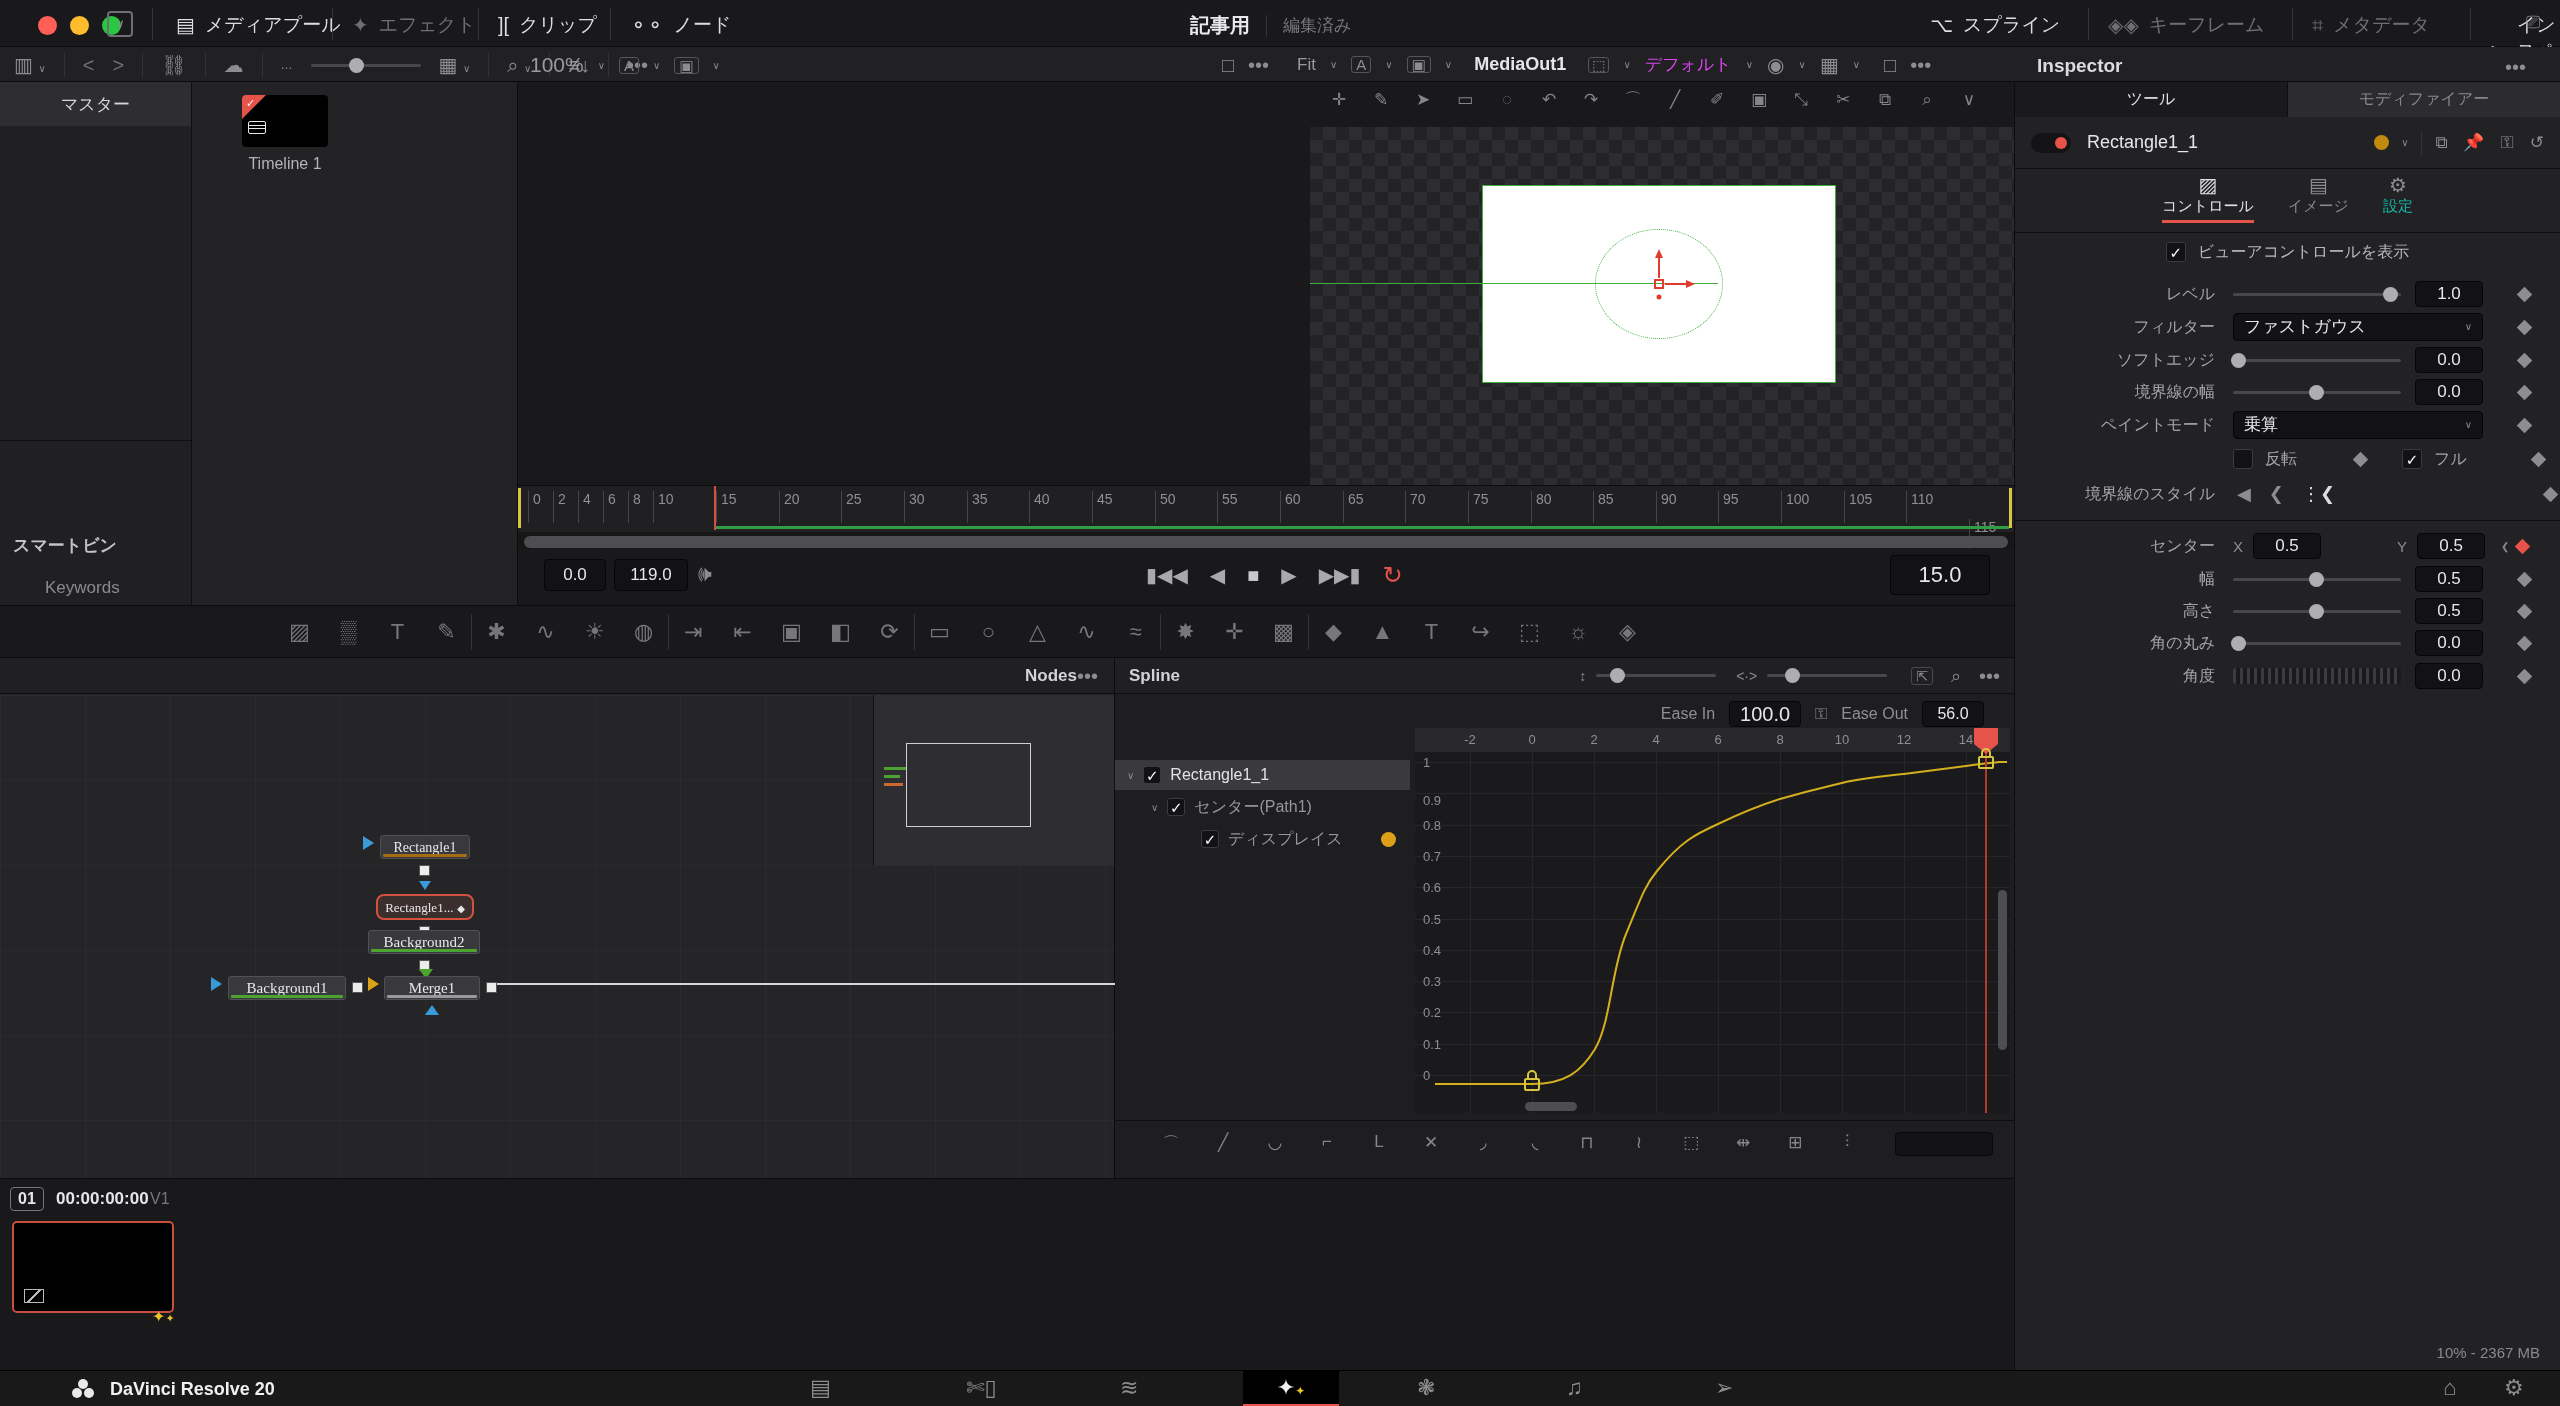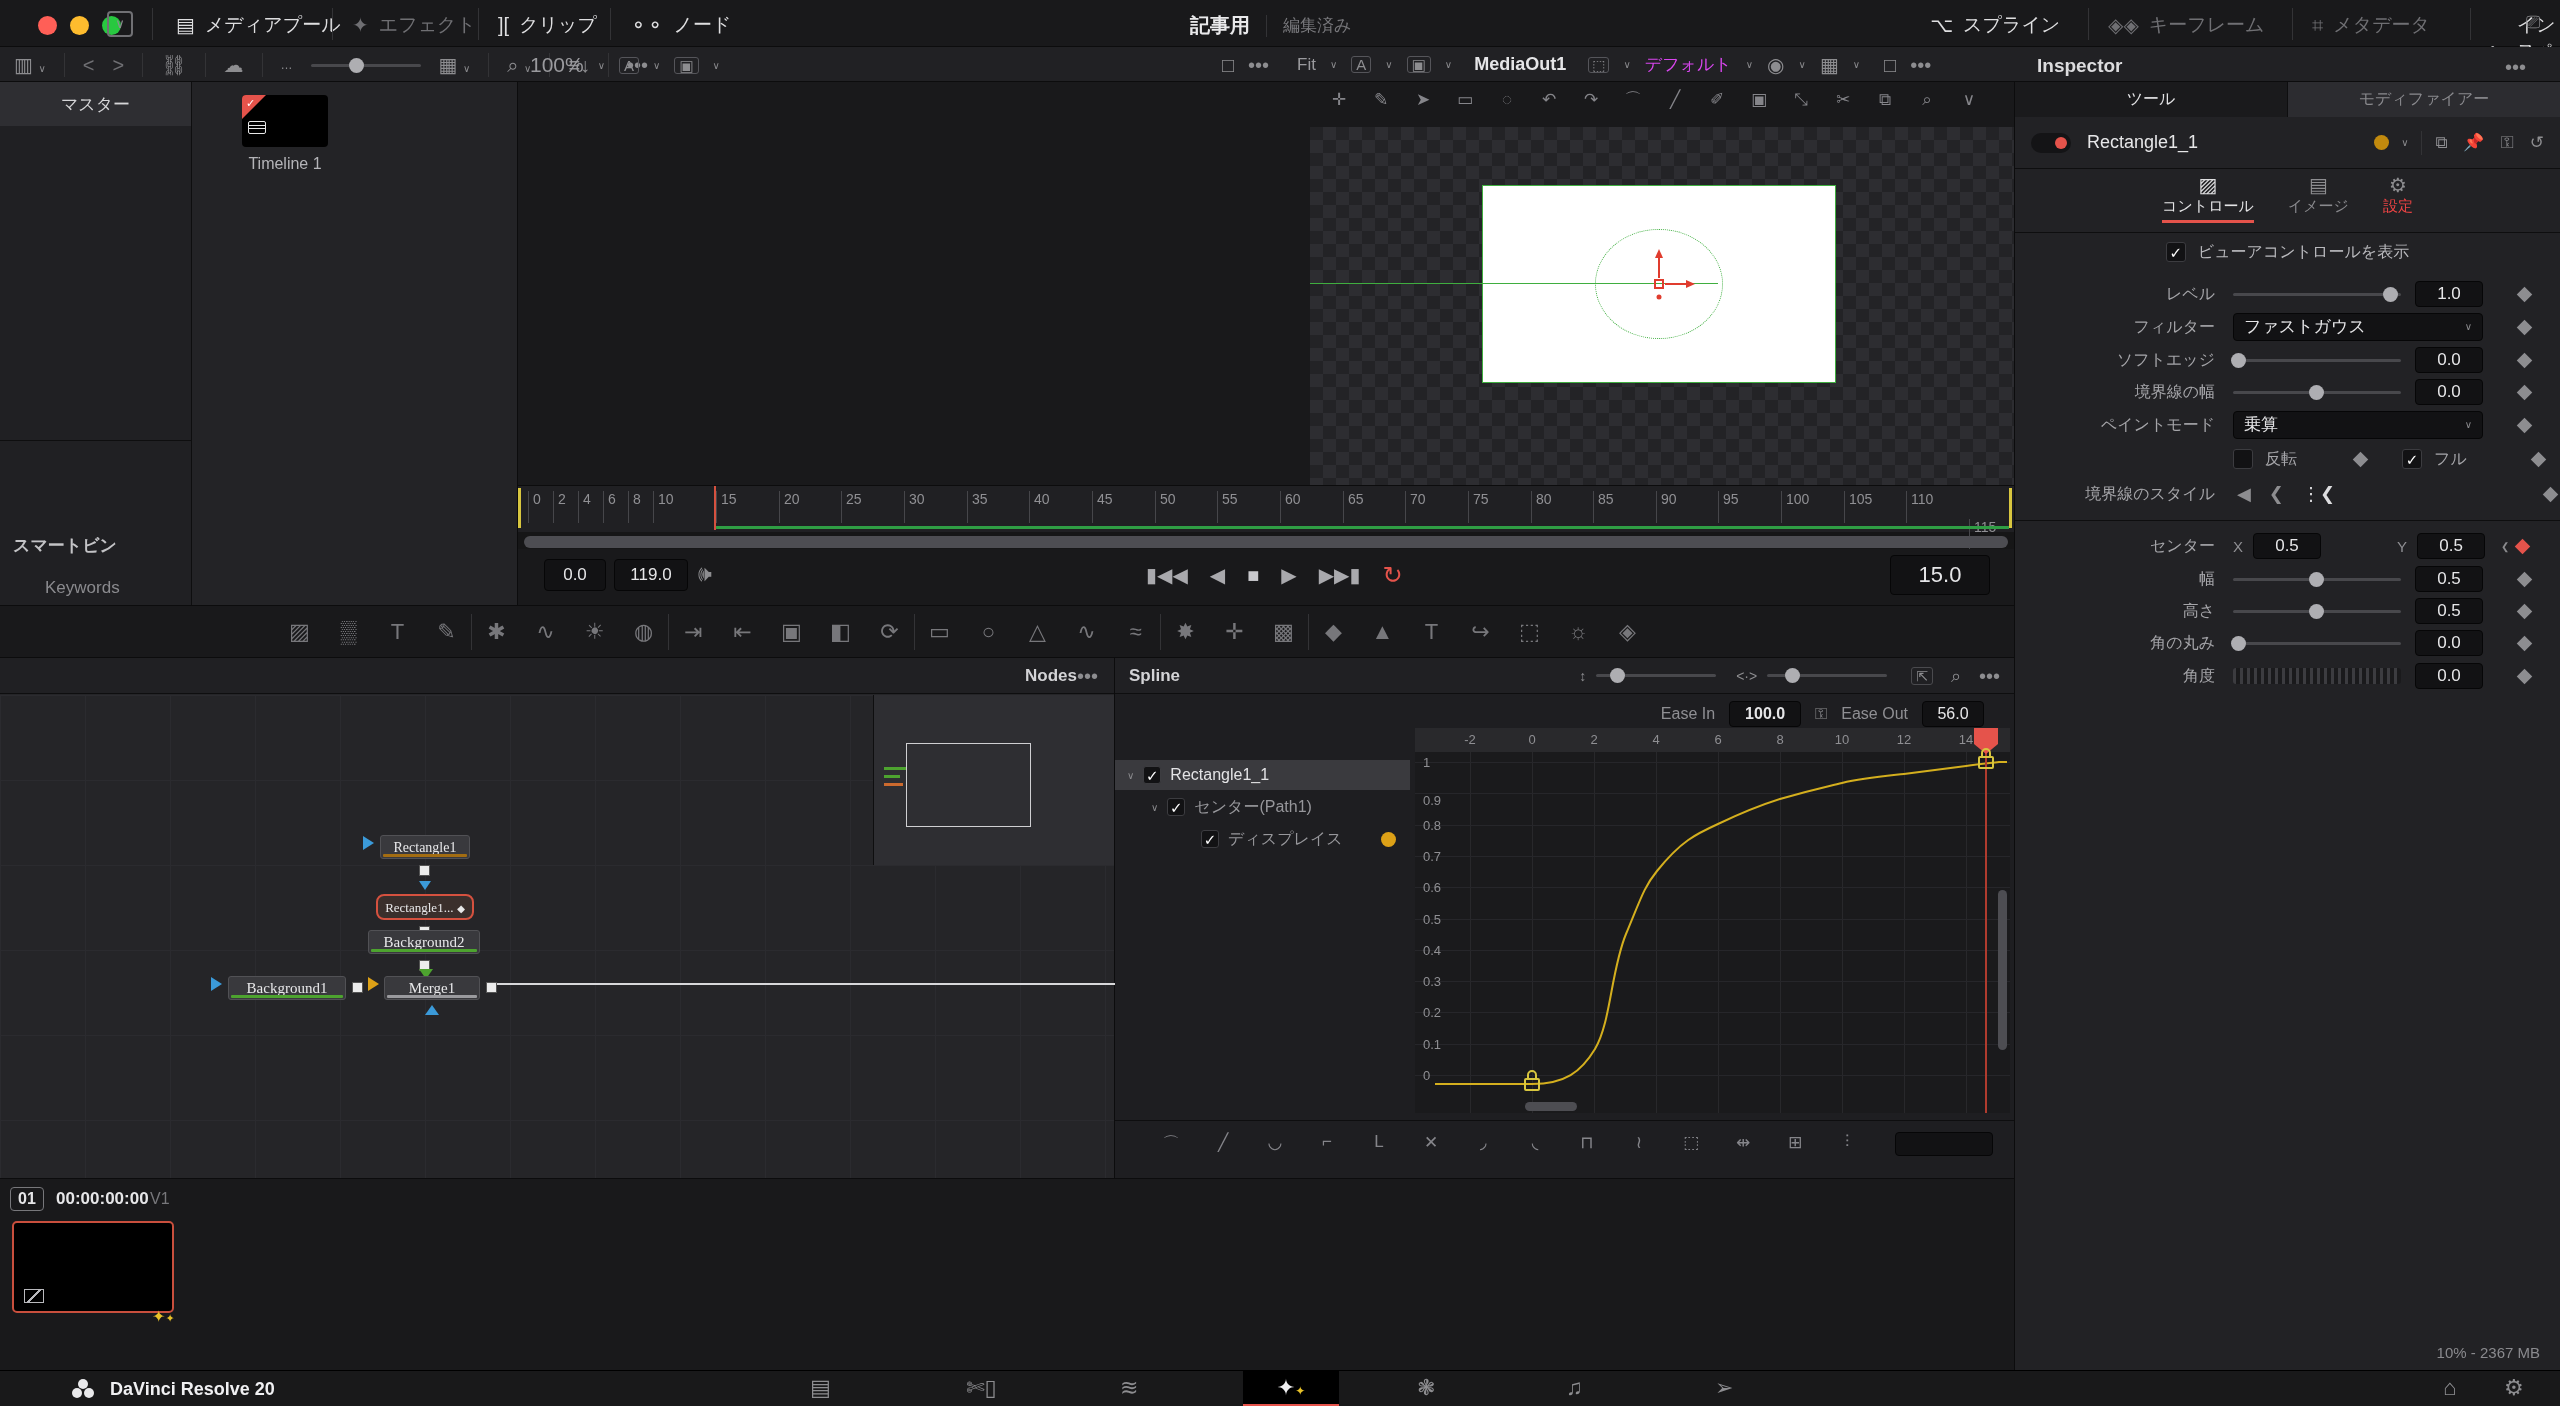--- a/index.html
+++ b/index.html
@@ -411,21 +411,21 @@
     <span class="slider" style="width:120px;margin:0 24px 0 10px;">
         <span class="thumb" style="left:18px;"></span>
       </span>
     <span class="ico" style="border:1px solid #4a4a4e;border-radius:3px;padding:1px 4px;font-size:14px;margin-right:18px;">⇱</span>
     <span class="ico" style="font-size:18px;margin-right:18px;">⌕</span>
     <span class="ico">•••</span>
   </div>
 
   <div class="abs" style="left:0;top:40px;width:899px;height:32px;display:flex;justify-content:flex-end;align-items:center;gap:14px;padding-right:30px;">
     <span style="font-size:16px;color:#8f8f93;">Ease In</span>
-    <span class="valbox" style="width:72px;height:26px;line-height:24px;font-size:16px;font-weight:bold;">100.0</span>
+    <span class="valbox" style="width:72px;height:26px;line-height:24px;font-size:20px;">100.0</span>
     <span class="ico" style="font-size:16px;">⚿</span>
     <span style="font-size:16px;color:#8f8f93;">Ease Out</span>
     <span class="valbox" style="width:62px;height:26px;line-height:24px;font-size:16px;">56.0</span>
   </div>
 
   <div class="treerow" style="top:102px;background:#3a3a3e;padding-left:12px;">
     <span class="chev">∨</span>
     <span class="checkbox" style="width:18px;height:18px;line-height:17px;">✓</span>
     <span style="color:#e3e3e5;">Rectangle1_1</span>
   </div>
@@ -559,21 +559,21 @@
     <div style="text-align:center;">
       <div class="ico lit" style="font-size:20px;">▨</div>
       <div style="font-size:15px;color:#e3e3e5;margin-top:2px;padding-bottom:4px;border-bottom:3px solid #e5534b;">コントロール</div>
     </div>
     <div style="text-align:center;">
       <div class="ico" style="font-size:20px;">▤</div>
       <div style="font-size:15px;color:#8a8a8e;margin-top:2px;">イメージ</div>
     </div>
     <div style="text-align:center;">
       <div class="ico" style="font-size:20px;">⚙</div>
-      <div style="font-size:15px;color:#ef4444;margin-top:2px;">設定</div>
+      <div style="font-size:15px;color:#14b8a6;margin-top:2px;">設定</div>
     </div>
   </div>
 
   <div style="height:38px;display:flex;align-items:center;justify-content:center;gap:12px;">
     <span class="checkbox">✓</span>
     <span style="font-size:16px;color:#b9b9bd;">ビューアコントロールを表示</span>
   </div>
 
   <div class="abs" style="left:0;top:196px;width:546px;">
 

